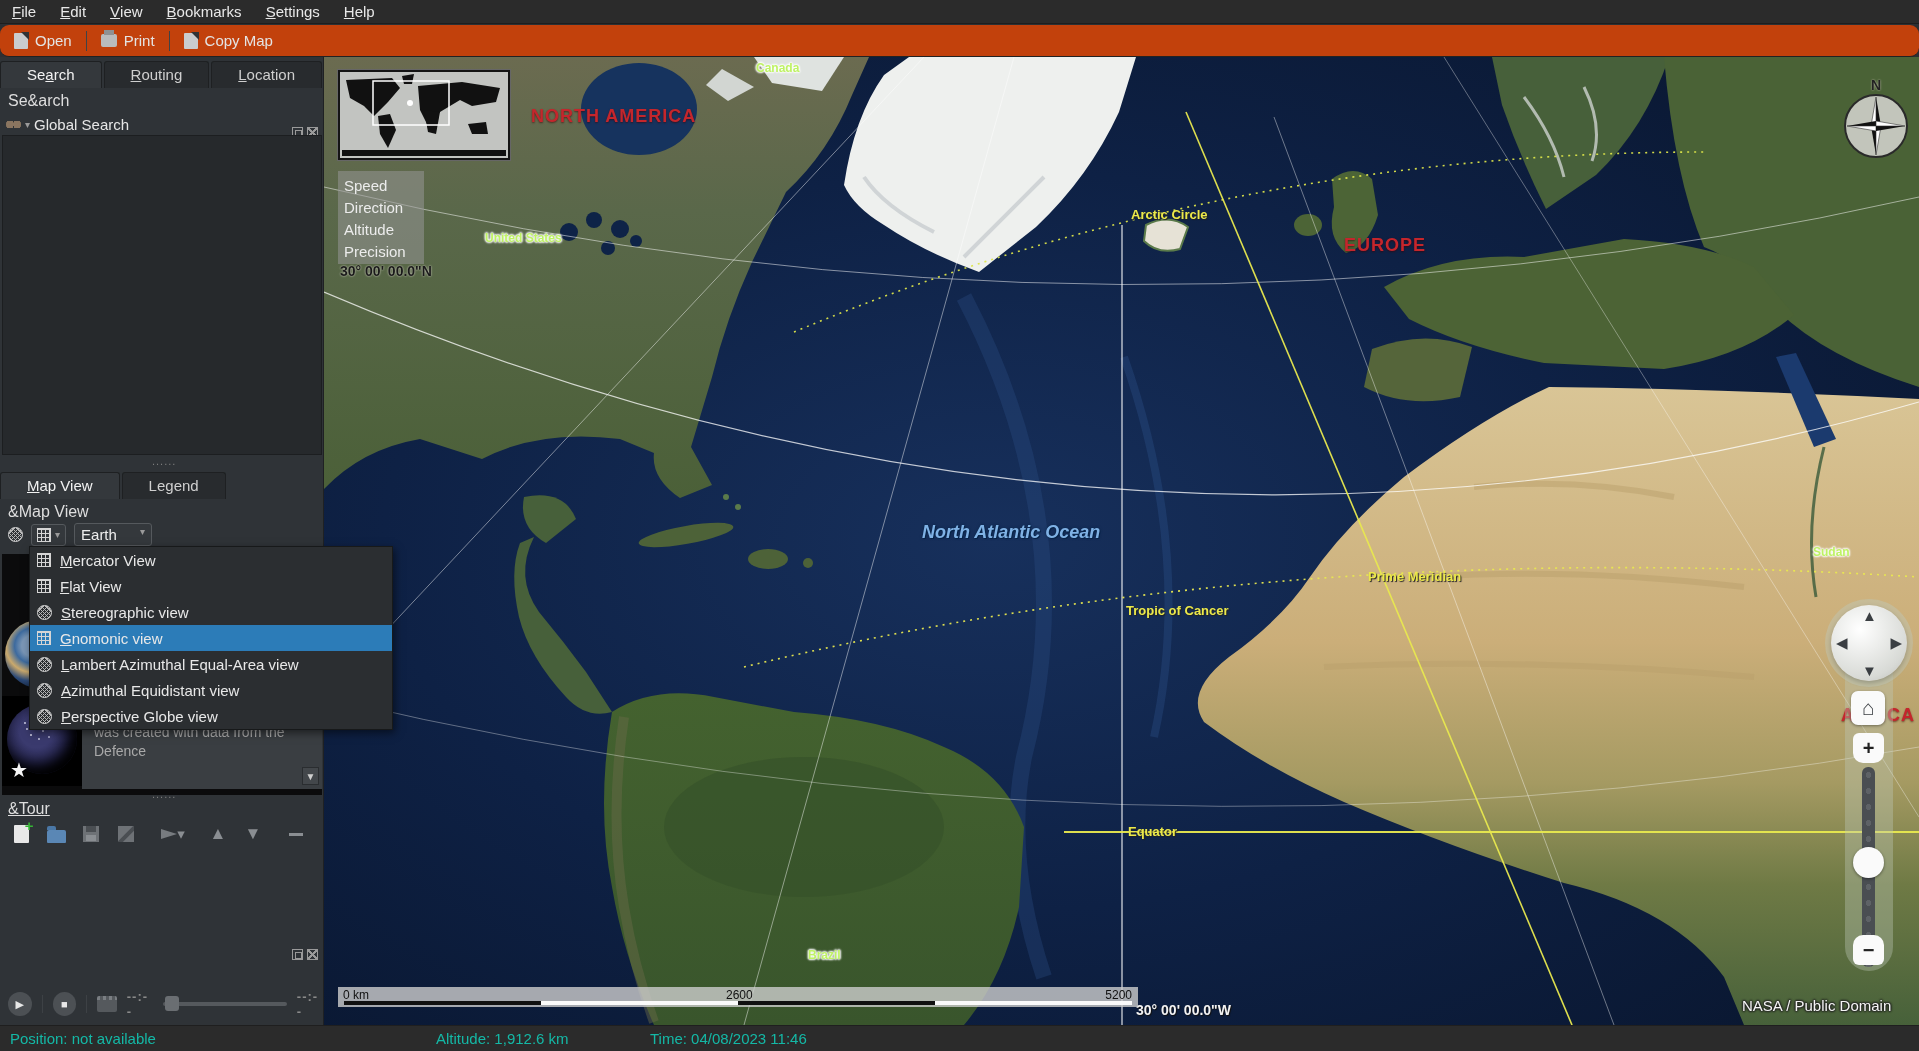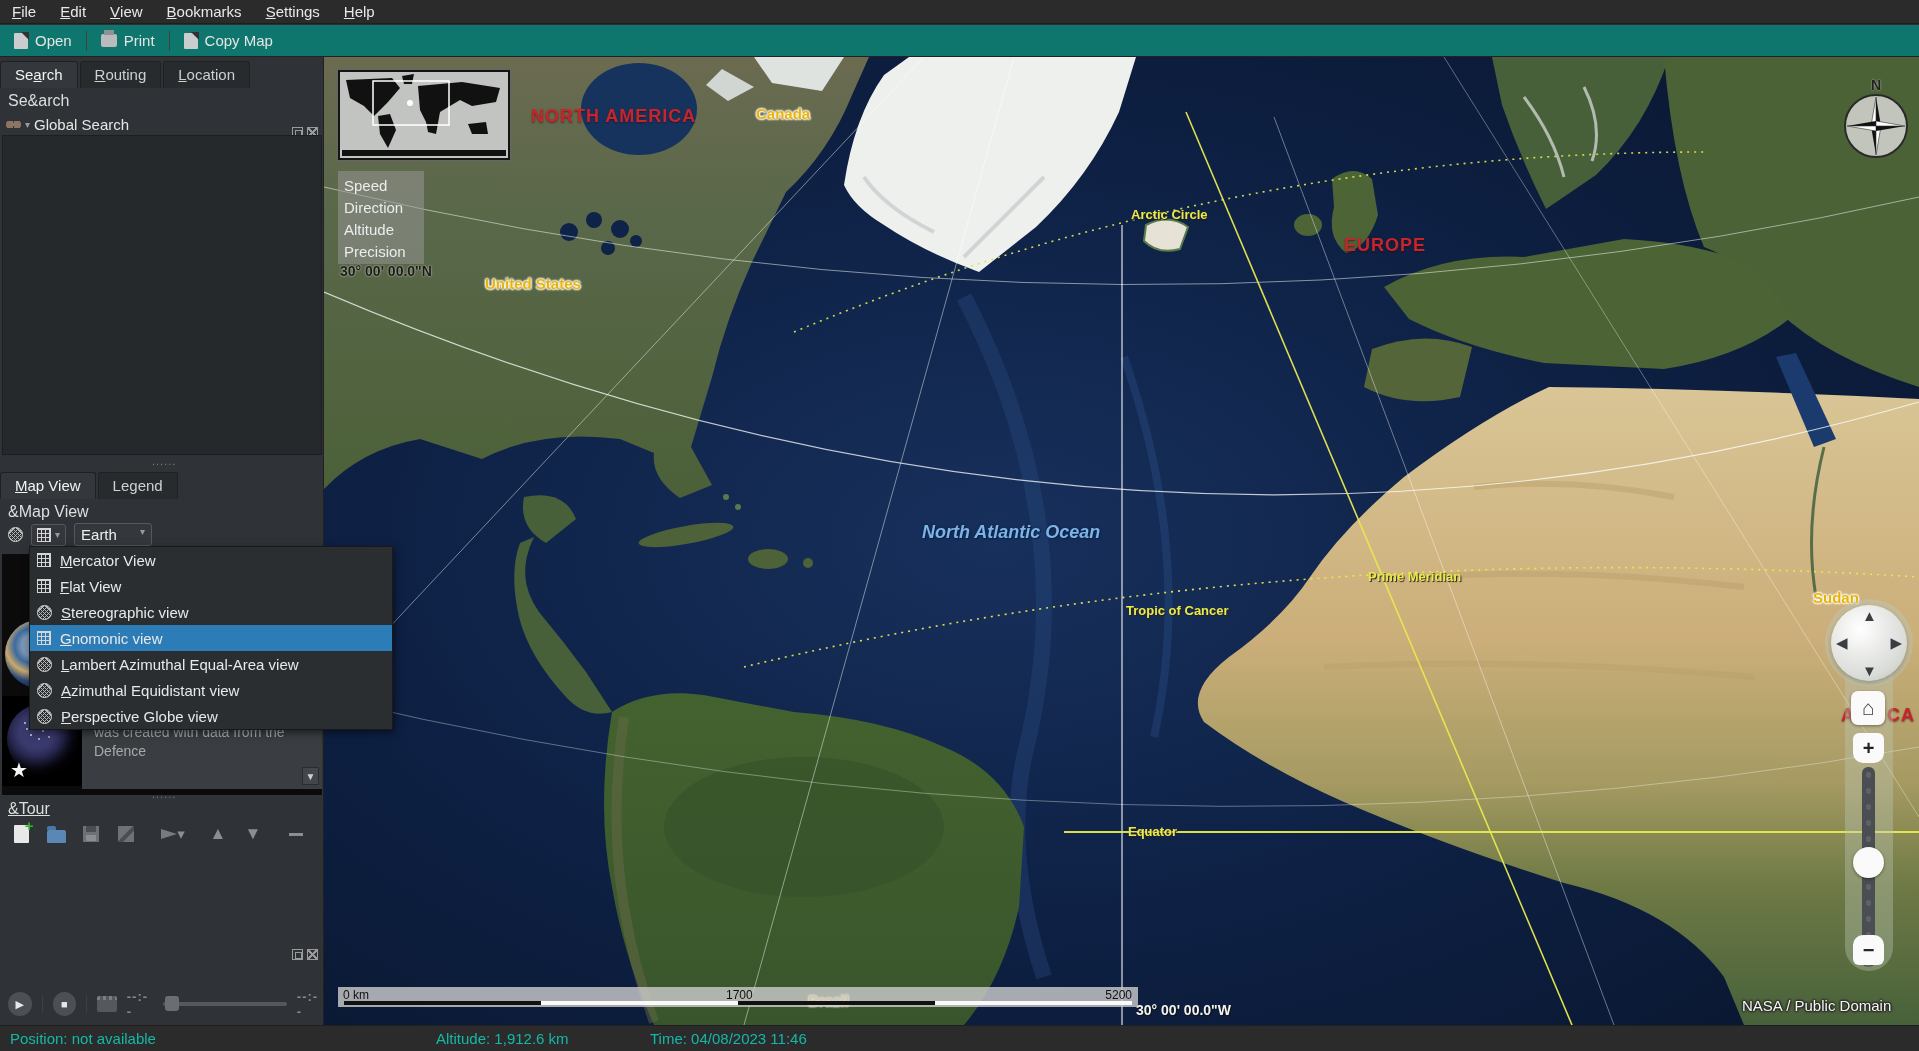--- a/index.html
+++ b/index.html
@@ -5,34 +5,34 @@
   * { margin:0; padding:0; box-sizing:border-box; }
   html,body { width:1919px; height:1051px; overflow:hidden; background:#2c2f33;
               font-family:"Liberation Sans","DejaVu Sans",sans-serif; }
 
   
   .menubar { position:absolute; left:0; top:0; width:1919px; height:24px; background:#2b2b2b;
              border-bottom:1px solid #1e1e1e; display:flex; align-items:center; z-index:20; }
   .menu-item { color:#e8e8e8; font-size:15px; padding:0 12px; height:24px; display:flex; align-items:center; cursor:default; }
 
   
-  .toolbar { position:absolute; left:0; top:25px; width:1919px; height:32px; background:#0f766e;
-             border-bottom:1px solid #222; display:flex; align-items:center; z-index:20; }
+  .toolbar { position:absolute; left:0; top:25px; width:1919px; height:32px; background:#c2410c;
+             border-bottom:1px solid #222; display:flex; align-items:center; z-index:20;border-radius:9px; }
   .tool-btn { display:flex; align-items:center; gap:7px; color:#e4e4e4; font-size:15px; padding:0 14px; height:32px; }
   .tool-sep { width:1px; height:20px; background:#3f4347; }
   .ic-page { width:14px; height:16px; background:#caccce; position:relative; border-radius:1px; }
   .ic-page::after { content:""; position:absolute; right:-1px; top:-1px; border:4px solid #303336; border-left-color:transparent; border-bottom-color:transparent; }
   .ic-print { width:16px; height:13px; background:#b9bbbd; border-radius:2px; position:relative; }
   .ic-print::before { content:""; position:absolute; left:3px; top:-4px; width:10px; height:5px; background:#8f9193; }
 
   
   .sidebar { position:absolute; left:0; top:57px; width:324px; height:968px; background:#2f3337; border-right:1px solid #1f2123; z-index:10; }
   .tabsrow { position:absolute; left:0; width:324px; display:flex; align-items:flex-end; }
   .tab { font-size:15px; color:#cfcfcf; background:#282b2e; border:1px solid #1e2022; border-bottom:none;
-         padding:4px 14px 5px; border-radius:3px 3px 0 0; margin-right:2px; }
+         padding:4px 26px 5px; border-radius:3px 3px 0 0; margin-right:2px; }
   .tab.active { background:#34383c; color:#f2f2f2; }
   .panel-title { position:absolute; left:0; width:324px; height:22px; color:#dedede; font-size:16px; padding-left:8px;
                  display:flex; align-items:center; }
   .win-icons { position:absolute; right:6px; top:4px; display:flex; gap:4px; }
   .icon-restore { width:11px; height:11px; border:1px solid #9a9a9a; position:relative; }
   .icon-restore::after { content:""; position:absolute; left:2px; top:2px; width:5px; height:5px; border:1px solid #9a9a9a; }
   .icon-close { width:11px; height:11px; border:1px solid #9a9a9a;
     background: linear-gradient(45deg,transparent 43%,#9a9a9a 43%,#9a9a9a 57%,transparent 57%),
                 linear-gradient(-45deg,transparent 43%,#9a9a9a 43%,#9a9a9a 57%,transparent 57%); }
   .global-row { position:absolute; left:0; width:324px; height:22px; display:flex; align-items:center; gap:4px; padding-left:6px;
@@ -105,22 +105,22 @@
   
   .dropdown { position:absolute; left:29px; top:546px; width:364px; background:#2b2e31; border:1px solid #17191a;
               box-shadow:2px 3px 8px rgba(0,0,0,.5); z-index:60; }
   .dd-row { height:26px; display:flex; align-items:center; gap:9px; padding-left:7px; color:#e8e8e8; font-size:15px; }
   .dd-row.selected { background:#2c7cb8; }
 
   
   .map { position:absolute; left:324px; top:57px; width:1595px; height:968px; overflow:hidden; z-index:1; }
   .map svg.base { position:absolute; left:0; top:0; }
   .mlabel { position:absolute; white-space:nowrap; font-weight:bold; }
-  .place { color:#eab308; font-size:15px;
-           text-shadow:-1px 0 2px #fff,1px 0 2px #fff,0 -1px 2px #fff,0 1px 2px #fff;margin-top:44px; }
+  .place { color:#bef264; font-size:12px;
+           text-shadow:-1px 0 2px #fff,1px 0 2px #fff,0 -1px 2px #fff,0 1px 2px #fff; }
   .continent { color:#c4262c; font-size:18px; letter-spacing:1px; text-shadow:0 1px 2px rgba(60,0,0,.6); }
   .oceanlbl { color:#7fb2e5; font-size:18px; font-style:italic; text-shadow:0 0 3px #082448,1px 1px 0 #082448; }
   .ylabel { color:#ece94a; font-size:13px; text-shadow:1px 1px 1px #222; }
   .coordlbl-n { color:#1a1a1a; font-size:14px; text-shadow:0 0 2px #e8e4da; }
   .coordlbl-w { color:#f2f2f2; font-size:14px; text-shadow:1px 1px 1px #111; }
 
   .overview { position:absolute; left:14px; top:13px; width:172px; height:90px; border:2px solid #141414; outline:1px solid #666; background:#b9bcb9; }
   .infobox { position:absolute; left:14px; top:114px; width:86px; height:93px; background:rgba(150,150,150,.55);
              color:#ececec; font-size:15px; padding:4px 0 0 6px; line-height:22px; }
   .compass { position:absolute; left:1516px; top:20px; width:72px; height:84px; text-align:center; }
@@ -461,21 +461,21 @@
     </div>
     <div class="nav-home">⌂</div>
     <div class="nav-zoomin">+</div>
     <div class="nav-track"></div>
     <div class="nav-handle"></div>
     <div class="nav-zoomout">−</div>
   </div>
 
   <div class="scalebar">
     <span style="position:absolute; left:5px; top:1px;">0 km</span>
-    <span style="position:absolute; left:388px; top:1px;">1700</span>
+    <span style="position:absolute; left:388px; top:1px;">2600</span>
     <span style="position:absolute; right:6px; top:1px;">5200</span>
     <span class="seg" style="left:6px; width:197px; background:#111;"></span>
     <span class="seg" style="left:203px; width:197px; background:#fafafa;"></span>
     <span class="seg" style="left:400px; width:197px; background:#111;"></span>
     <span class="seg" style="left:597px; width:197px; background:#fafafa;"></span>
   </div>
 
   <div class="attrib">NASA / Public Domain</div>
 </div>
 

